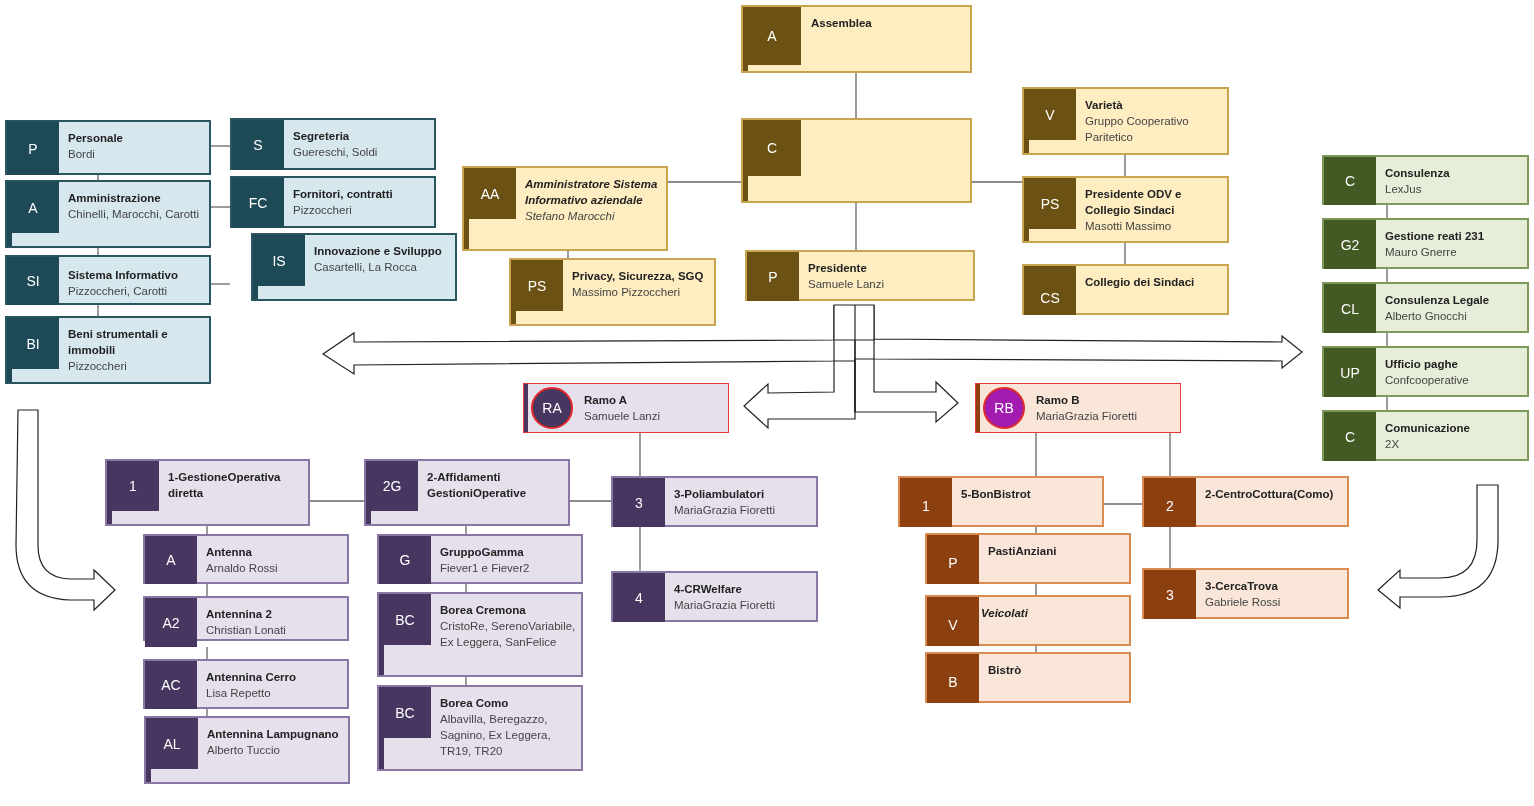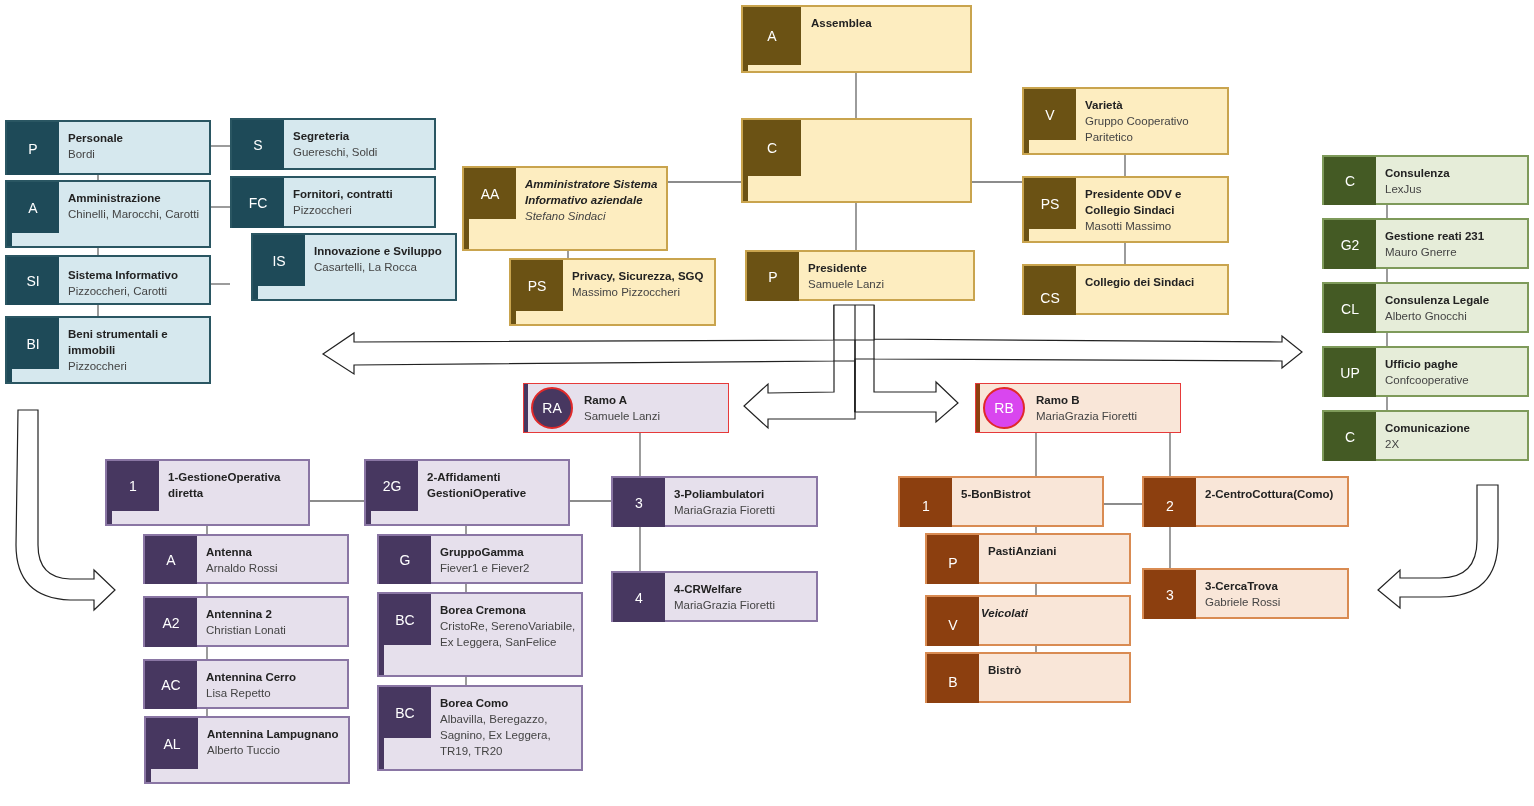--- a/index.html
+++ b/index.html
@@ -107,21 +107,21 @@
     <span class="t">Presidente</span>
     <span class="s">Samuele Lanzi</span>
   </div>
 </div>
 
 <div class="node gold" style="left:462px;top:166px;width:206px;height:85px;">
   <div class="lbl" style="width:52px;height:51px;">AA</div>
   <div class="strip" style="height:32px;"></div>
   <div class="txt" style="left:61px;width:140px;font-style:italic;">
     <span class="t">Amministratore Sistema Informativo aziendale</span>
-    <span class="s">Stefano Sindaci</span>
+    <span class="s">Stefano Marocchi</span>
   </div>
 </div>
 
 <div class="node gold" style="left:509px;top:258px;width:207px;height:68px;">
   <div class="lbl" style="width:52px;height:51px;">PS</div>
   <div class="strip" style="height:15px;"></div>
   <div class="txt" style="left:61px;width:140px;">
     <span class="t">Privacy, Sicurezza, SGQ</span>
     <span class="s">Massimo Pizzoccheri</span>
   </div>
@@ -288,21 +288,21 @@
   </div>
 </div>
 
 <div class="node purple" style="left:143px;top:534px;width:206px;height:50px;">
   <div class="lbl" style="width:52px;height:48px;">A</div>
   <div class="txt" style="left:61px;">
     <span class="t">Antenna</span>
     <span class="s">Arnaldo Rossi</span>
   </div>
 </div>
-<div class="node purple" style="left:143px;top:596px;width:206px;height:51px;">
+<div class="node purple" style="left:143px;top:596px;width:206px;height:45px;">
   <div class="lbl" style="width:52px;height:49px;">A2</div>
   <div class="txt" style="left:61px;">
     <span class="t">Antennina 2</span>
     <span class="s">Christian Lonati</span>
   </div>
 </div>
 <div class="node purple" style="left:143px;top:659px;width:206px;height:50px;">
   <div class="lbl" style="width:52px;height:48px;">AC</div>
   <div class="txt" style="left:61px;">
     <span class="t">Antennina Cerro</span>
@@ -337,21 +337,21 @@
   <div class="lbl" style="width:52px;height:51px;">BC</div>
   <div class="strip" style="height:33px;"></div>
   <div class="txt" style="left:61px;width:140px;">
     <span class="t">Borea Como</span>
     <span class="s">Albavilla, Beregazzo, Sagnino, Ex Leggera, TR19, TR20</span>
   </div>
 </div>
 
 <div class="ramo" style="left:975px;top:383px;width:206px;height:50px;background:#f9e6d8;">
   <div class="bar" style="background:#8c3f0f;"></div>
-  <div class="circ" style="background:#d946ef;">RB</div>
+  <div class="circ" style="background:#a21caf;">RB</div>
   <div class="txt">
     <span class="t">Ramo B</span>
     <span class="s">MariaGrazia Fioretti</span>
   </div>
 </div>
 
 <div class="node brown" style="left:898px;top:476px;width:206px;height:51px;">
   <div class="lbl" style="width:52px;height:49px;padding-top:6px;">1</div>
   <div class="txt" style="left:61px;">
     <span class="t">5-BonBistrot</span>

